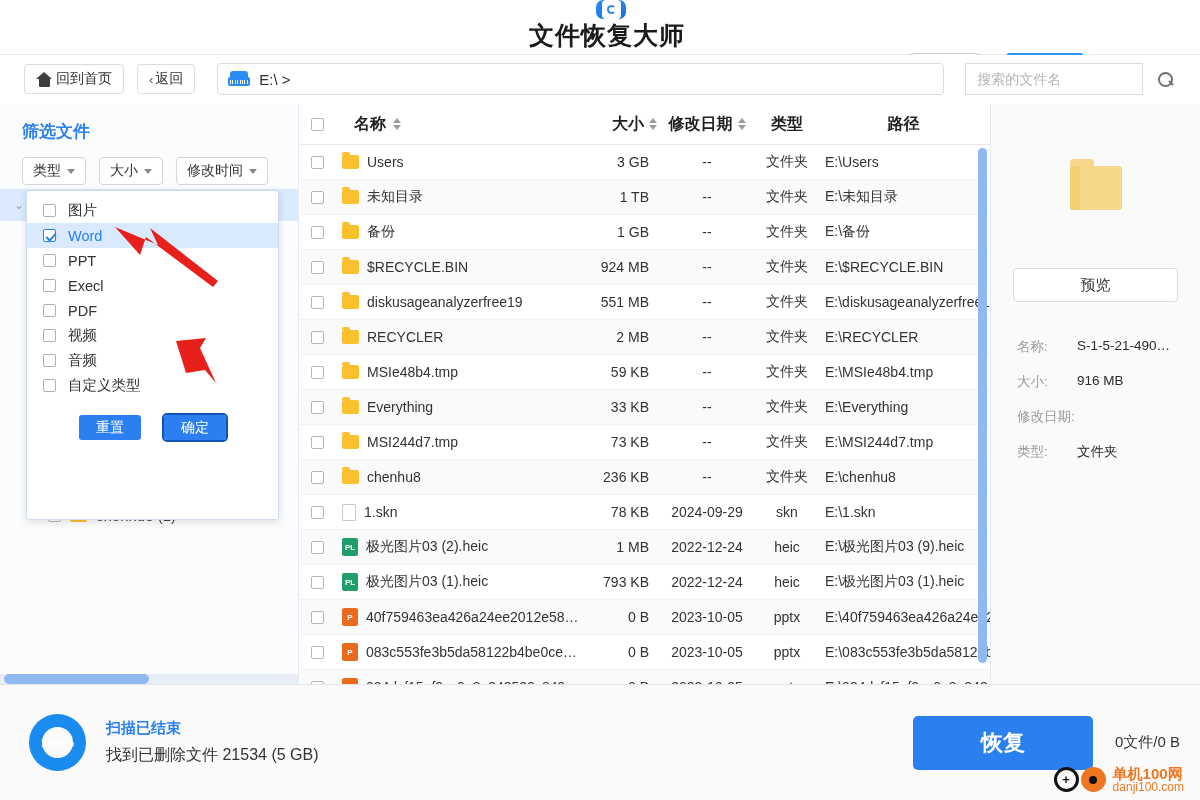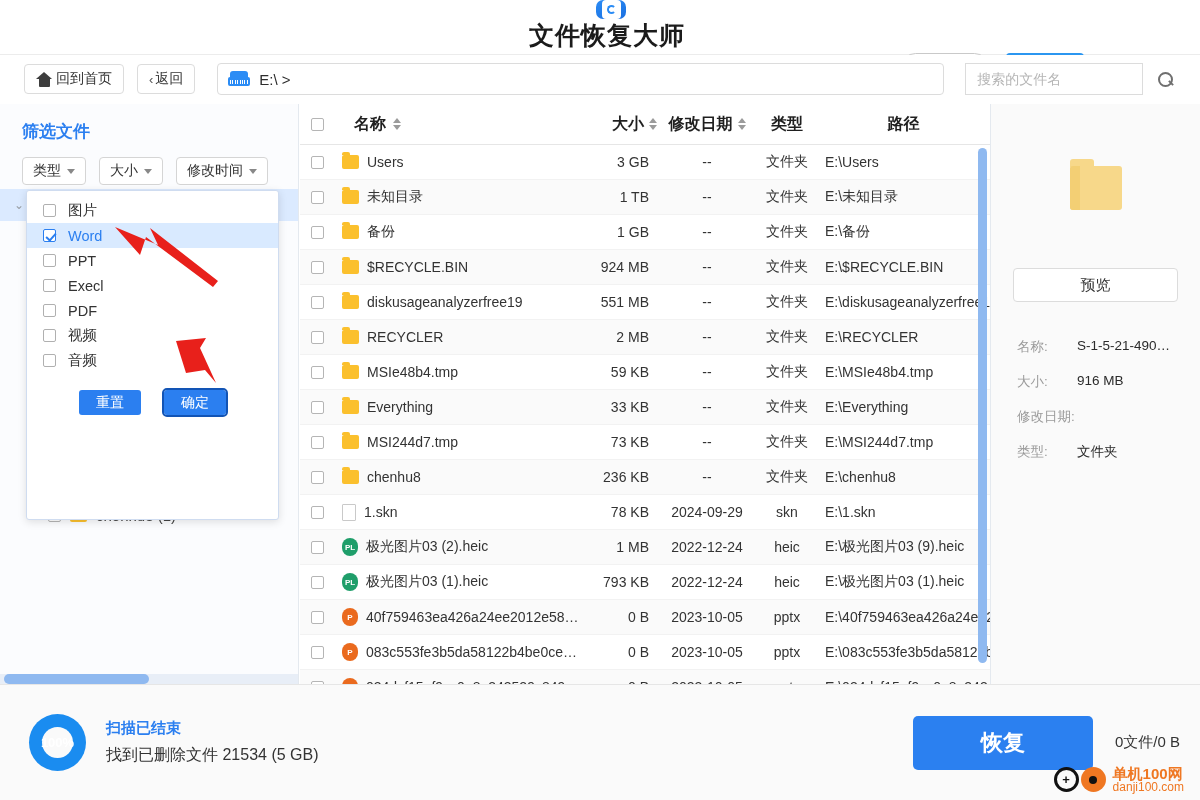--- a/index.html
+++ b/index.html
@@ -224,21 +224,21 @@
   .trow .c-path {
     font-size:14px; font-weight:normal; text-align:left; padding-left:8px;
     white-space:nowrap; overflow:hidden;
   }
   .nm { white-space:nowrap; overflow:hidden; text-overflow:ellipsis; }
   .ico-file {
     width:14px; height:17px; background:#fff; border:1px solid #c9c9c9;
     border-radius:1px; flex:none;
   }
   .ico-xls, .ico-ppt {
-    width:16px; height:18px; border-radius:8px; flex:none; position:relative;
+    width:16px; height:18px; border-radius:2px; flex:none; position:relative;
     display:flex; align-items:center; justify-content:center;
     font-size:8px; font-weight:bold; color:#fff;
   }
   .ico-xls { background:#1f9e6a; }
   .ico-ppt { background:#ea6a1e; }
   .vscroll {
     position:absolute; right:3px; top:44px; width:9px; height:525px;
     background:transparent;
   }
   .vscroll .vthumb { width:9px; height:515px; background:#8fb9f0; border-radius:5px; }
@@ -440,20 +440,24 @@
         <span>PDF</span>
       </div>
       <div class="dd-item">
         <span class="cbx2"></span>
         <span>视频</span>
       </div>
       <div class="dd-item">
         <span class="cbx2"></span>
         <span>音频</span>
       </div>
+      <div class="dd-item">
+        <span class="cbx2"></span>
+        <span>自定义类型</span>
+      </div>
       <div class="dd-actions">
         <div class="dd-btn">重置</div>
         <div class="dd-btn focus">确定</div>
       </div>
     </div>
 
     <div class="hscroll">
         <div class="thumb"></div>
       </div>
   </div>

